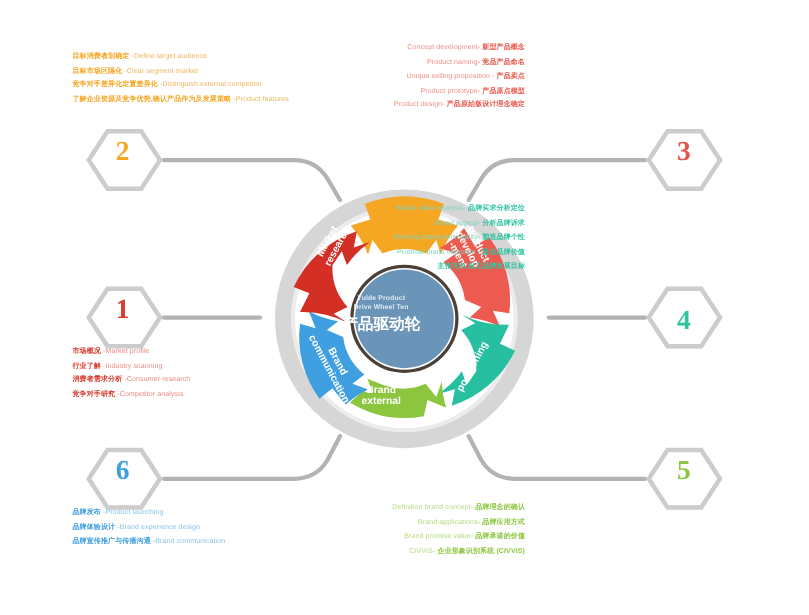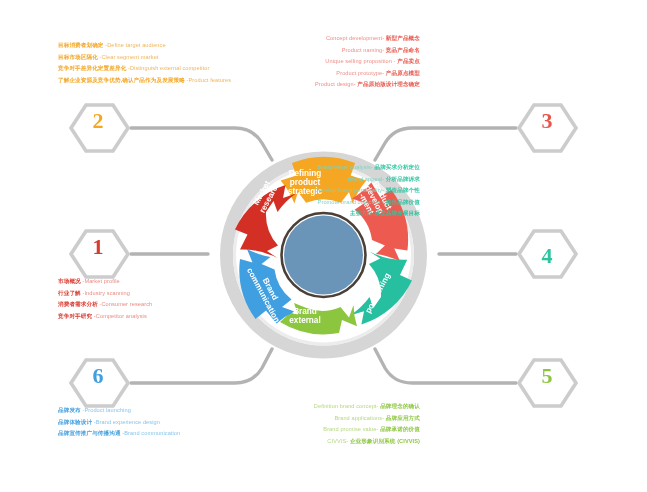--- a/index.html
+++ b/index.html
@@ -266,26 +266,26 @@
                  L 277.5 258.0
                  A 76 76 0 0 0 240.0 249.6 Z"></path>
       </g>
     </g>
 
     <circle cx="323.5" cy="255" r="44.5" fill="#ffffff"></circle>
     <circle cx="323.5" cy="255" r="42" fill="none" stroke="#4a4038" stroke-width="2.6"></circle>
     <circle cx="323.5" cy="255" r="39.5" fill="#6a94b8"></circle>
   </svg>
 
-
-  <div class="seglabel" id="seg-label-defining">
-    <span>Defining</span><br>
-    <span>product</span><br>
-    <span>strategic</span>
-  </div>
+  <div id="hub-text">
+    <span class="hub-en">Yulde Product</span>
+    <span class="hub-en">Drive Wheel Ten</span>
+    <span class="hub-cn">产品驱动轮</span>
+  </div>
+
 
   <div class="seglabel" id="seg-label-product-dev">
     <span>Product</span><br>
     <span>develop</span><br>
     <span>-ment</span>
   </div>
 
   <div class="seglabel" id="seg-label-positioning">
     <span>Brand</span><br>
     <span>positioning</span>

